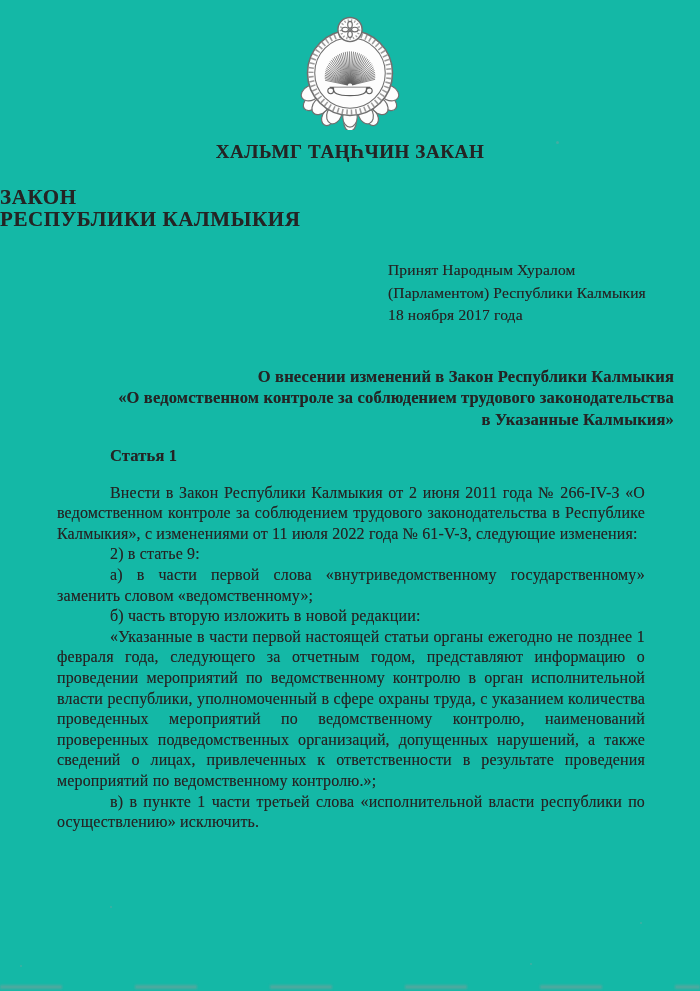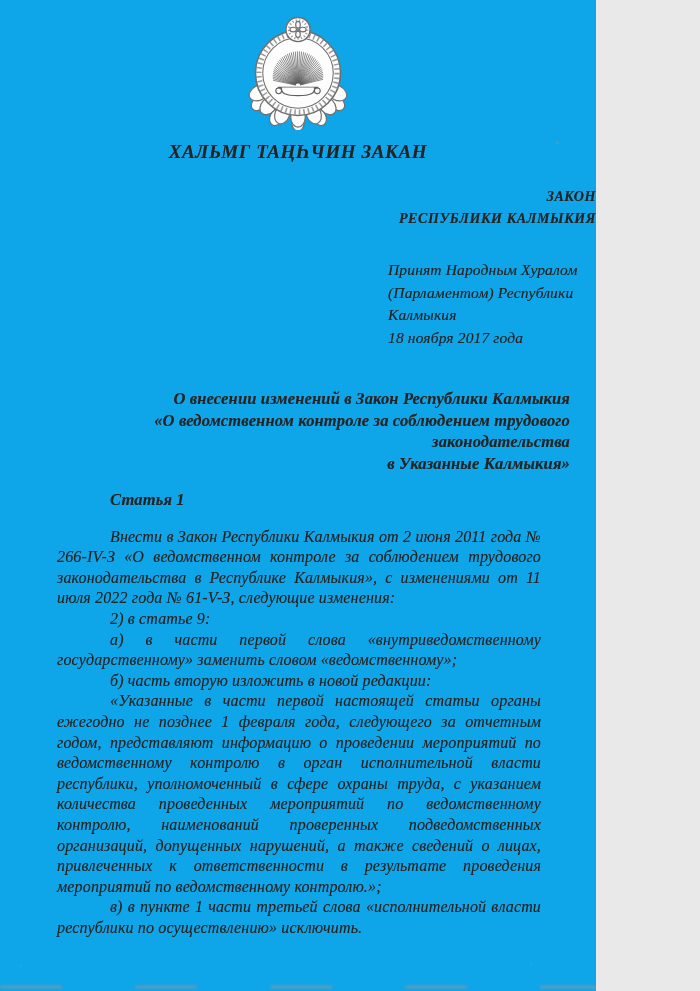--- a/index.html
+++ b/index.html
@@ -3,46 +3,45 @@
 <meta charset="utf-8">
 <style>
   html,body { margin:0; padding:0; }
   body {
     width:700px; height:991px;
     background:#e9e9e9;
     font-family:"Liberation Serif","DejaVu Serif",serif;
   }
   .page {
     position:relative;
-    width:596px; height:991px;
-    background:#0ea5e9;
+    width:700px; height:991px;
+    background:#14b8a6;
     overflow:hidden;
     color:#242424;
-    font-style:italic;
   }
   .scan-text {
     text-shadow:0 0 .6px rgba(50,50,50,.55);
     letter-spacing:.15px;
   }
   .emblem-wrap {
     width:118px; height:114px;
     margin:16px auto 0 auto;
   }
   .kalmyk-title {
     margin-top:11px;
     text-align:center;
     font-weight:bold;
     font-size:19px;
     letter-spacing:.6px;
   }
   .law-title {
     margin-top:23px;
-    text-align:right;
-    font-weight:bold;
-    font-size:14px;
+    text-align:left;
+    font-weight:bold;
+    font-size:21px;
     line-height:22px;
     letter-spacing:.6px;
   }
   .adoption {
     margin-top:29px;
     margin-left:388px;
     font-size:15.5px;
     line-height:22.5px;
   }
   .doc-title {

